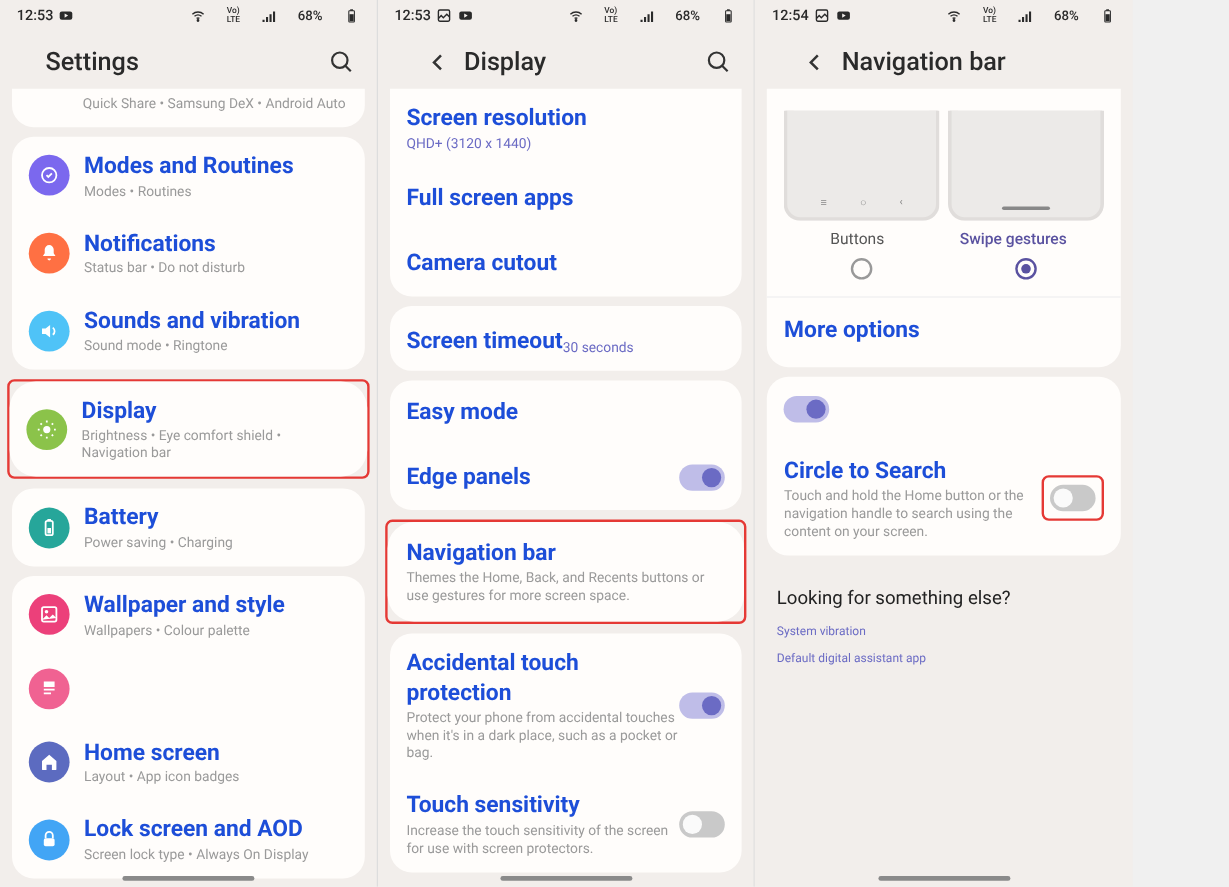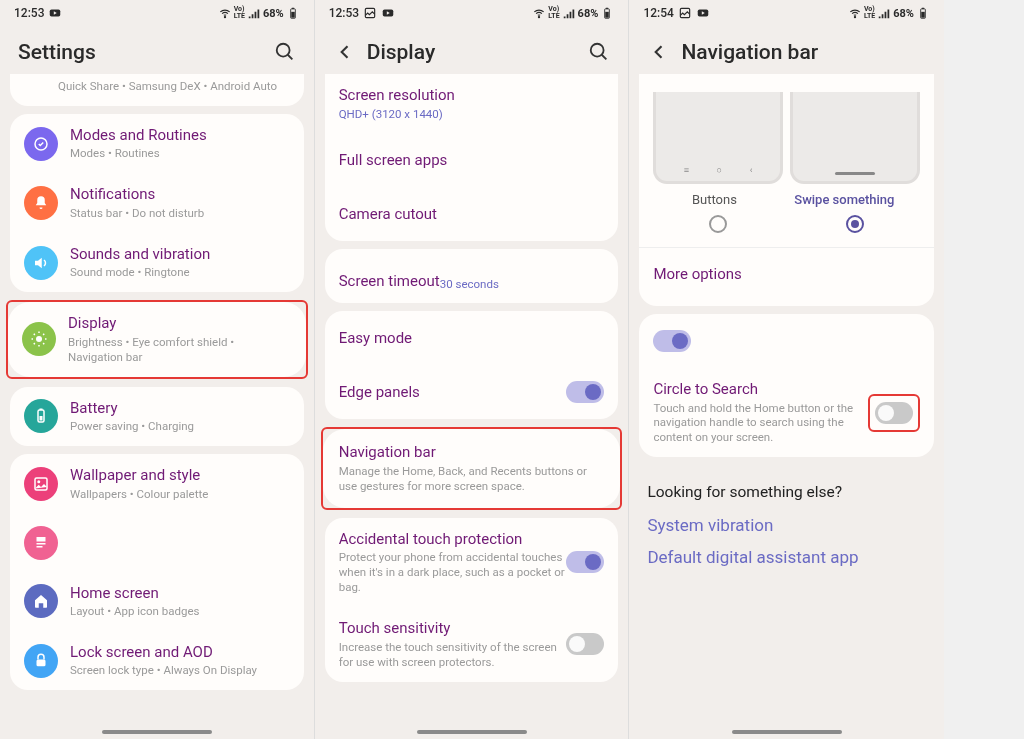--- a/index.html
+++ b/index.html
@@ -3,36 +3,36 @@
 <meta charset="utf-8">
 <style>
   * { box-sizing: border-box; margin: 0; padding: 0; }
   body { font-family: -apple-system, BlinkMacSystemFont, "Segoe UI", Roboto, sans-serif; background: #f0f0f0; }
   .container { display: flex; width: 944px; height: 739px; }
   .screen { width: 341.33px; height: 739px; background: #f2eeeb; position: relative; overflow: hidden; border-right: 1px solid #ddd; }
   .screen:last-child { border-right: none; }
 
   .statusbar { display: flex; justify-content: space-between; align-items: center; padding: 4px 14px; height: 26px; font-size: 12px; color: #2a2a2a; font-weight: 500; }
   .statusbar .left { display: flex; align-items: center; gap: 4px; }
-  .statusbar .right { display: flex; align-items: center; gap: 2px; font-size: 11px; font-weight: bold; }
+  .statusbar .right { display: flex; align-items: center; gap: 17px; font-size: 11px; }
   .sb-icon { width: 14px; height: 14px; }
 
-  .header { display: flex; align-items: center; padding: 14px 18px 10px 18px; }
+  .header { display: flex; align-items: center; padding: 14px 18px 10px 18px; margin-left: 20px; }
   .header-title { font-size: 21px; font-weight: 500; color: #2a2a2a; flex: 1; }
   .back-btn { width: 24px; height: 24px; margin-right: 10px; display: flex; align-items: center; justify-content: center; }
   .search-btn { width: 22px; height: 22px; }
 
   .card { background: #fffdfb; border-radius: 18px; margin: 8px 10px; overflow: hidden; }
   .card.partial-top { border-top-left-radius: 0; border-top-right-radius: 0; margin-top: 0; }
 
   .row { display: flex; align-items: center; padding: 12px 14px; min-height: 54px; }
   .row + .row { border-top: none; }
   .row-icon { width: 34px; height: 34px; border-radius: 50%; margin-right: 12px; flex-shrink: 0; display: flex; align-items: center; justify-content: center; }
   .row-text { flex: 1; min-width: 0; }
-  .row-title { font-size: 15px; color: #701a75; line-height: 1.3; }
+  .row-title { font-size: 19px; color: #1d4ed8; line-height: 1.3; font-weight: bold; }
   .row-sub { font-size: 11.5px; color: #9a9a9a; line-height: 1.3; margin-top: 1px; }
   .row-sub.blue { color: #6b6bc4; }
 
   .highlight { border: 2.5px solid #e53935; border-radius: 6px; margin: 6px 6px; }
   .highlight-inner { background: #fffdfb; border-radius: 22px; overflow: hidden; }
   .highlight .row { padding: 12px 14px; }
 
   .toggle { width: 38px; height: 22px; border-radius: 11px; position: relative; flex-shrink: 0; }
   .toggle.on { background: #bfbde8; }
   .toggle.off { background: #c9c9c9; }
@@ -46,21 +46,21 @@
   .option-row { display: flex; justify-content: flex-start; padding: 8px 10px 4px 10px; }
   .option { text-align: center; font-size: 13px; color: #555; width: 130px; }
   .option.selected { color: #5a52a0; font-weight: 500; }
   .radio-row { display: flex; justify-content: space-around; padding: 4px 10px 14px 10px; }
   .radio { width: 18px; height: 18px; border-radius: 50%; border: 2px solid #999; position: relative; }
   .radio.checked { border-color: #5a52a0; }
   .radio.checked::after { content:''; position:absolute; top:3px; left:3px; width:8px; height:8px; border-radius:50%; background:#5a52a0; }
 
   .looking-box { padding: 18px 18px 50px 18px; }
   .looking-title { font-size: 15.5px; color: #222; margin-bottom: 14px; }
-  .looking-link { font-size: 17px; color: #6b6bc4; margin-bottom: 12px; }
+  .looking-link { font-size: 10px; color: #6b6bc4; margin-bottom: 12px; }
 
   .toggle-highlight { border: 2.5px solid #e53935; border-radius: 6px; padding: 6px 5px; }
 
   .homebar { position: absolute; bottom: 5px; left: 50%; transform: translateX(-50%); width: 110px; height: 4px; background: #8a8a8a; border-radius: 2px; }
 
   .ic-green { background: #8bc34a; }
   .ic-purple { background: #7b68ee; }
   .ic-blue { background: #4fc3f7; }
   .ic-orange { background: #ff7043; }
   .ic-teal { background: #26a69a; }
@@ -107,21 +107,21 @@
       <div class="header-title">Settings</div>
       <svg class="search-btn" viewBox="0 0 24 24" fill="none" stroke="#333" stroke-width="2">
           <circle cx="10" cy="10" r="7"></circle>
           <path d="M20 20l-5-5"></path>
         </svg>
     </div>
 
     <div class="card partial-top">
       <div class="row" style="padding-top:4px;min-height:30px;">
         <div class="row-text">
-            <div class="row-sub" style="margin-left:34px">Quick Share  •  Samsung DeX  •  Android Auto</div>
+            <div class="row-sub" style="margin-left:45px">Quick Share  •  Samsung DeX  •  Android Auto</div>
           </div>
       </div>
     </div>
 
     <div class="card">
       <div class="row">
         <div class="row-icon ic-purple">
             <svg width="18" height="18" viewBox="0 0 24 24" fill="#fff">
               <circle cx="12" cy="12" r="8" fill="none" stroke="#fff" stroke-width="2"></circle>
               <path d="M9 12l2 2 4-4" stroke="#fff" stroke-width="2" fill="none"></path>
@@ -313,21 +313,21 @@
             <div class="row-title">Edge panels</div>
           </div>
         <div class="toggle on"></div>
       </div>
     </div>
 
     <div class="highlight">
       <div class="highlight-inner">
         <div class="row" style="flex-direction:column;align-items:flex-start;padding:14px 16px;">
           <div class="row-title">Navigation bar</div>
-          <div class="row-sub">Manage the Home, Back, and Recents buttons or use gestures for more screen space.</div>
+          <div class="row-sub">Themes the Home, Back, and Recents buttons or use gestures for more screen space.</div>
         </div>
       </div>
     </div>
 
     <div class="card">
       <div class="row">
         <div class="row-text">
             <div class="row-title">Accidental touch protection</div>
             <div class="row-sub">Protect your phone from accidental touches when it's in a dark place, such as a pocket or bag.</div>
           </div>
@@ -392,21 +392,21 @@
               <span>○</span>
               <span>‹</span>
             </div>
         </div>
         <div class="phone-preview">
           <div style="position:absolute;bottom:6px;left:50%;transform:translateX(-50%);width:40px;height:3px;background:#888;border-radius:2px;"></div>
         </div>
       </div>
       <div class="option-row">
         <div class="option">Buttons</div>
-        <div class="option selected">Swipe something</div>
+        <div class="option selected">Swipe gestures</div>
       </div>
       <div class="radio-row">
         <div style="width:130px;display:flex;justify-content:center">
             <div class="radio"></div>
           </div>
         <div style="width:130px;display:flex;justify-content:center">
             <div class="radio checked"></div>
           </div>
       </div>
       <div style="border-top:1px solid #eee"></div>

